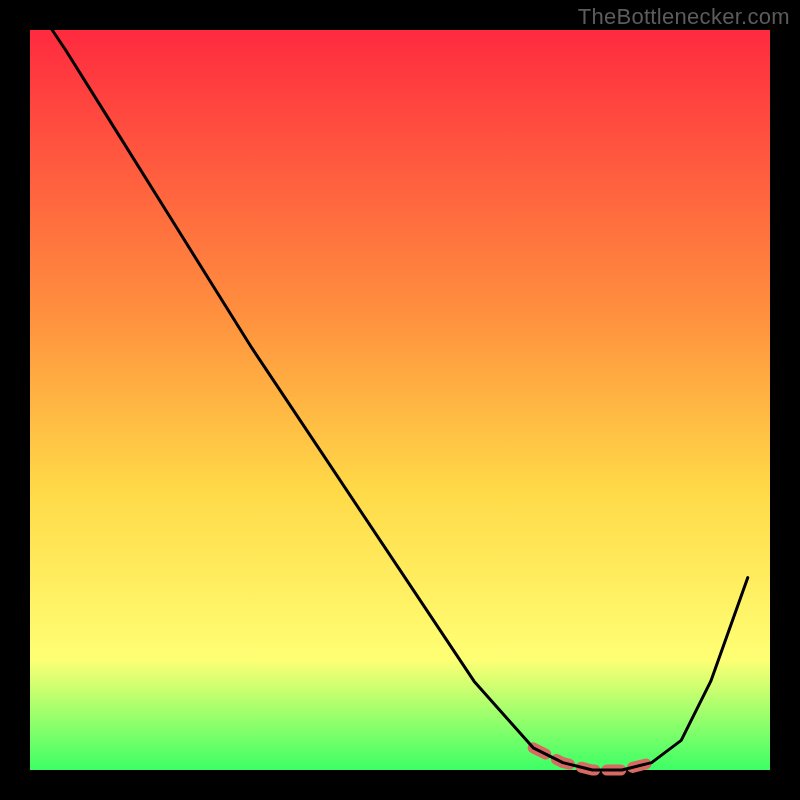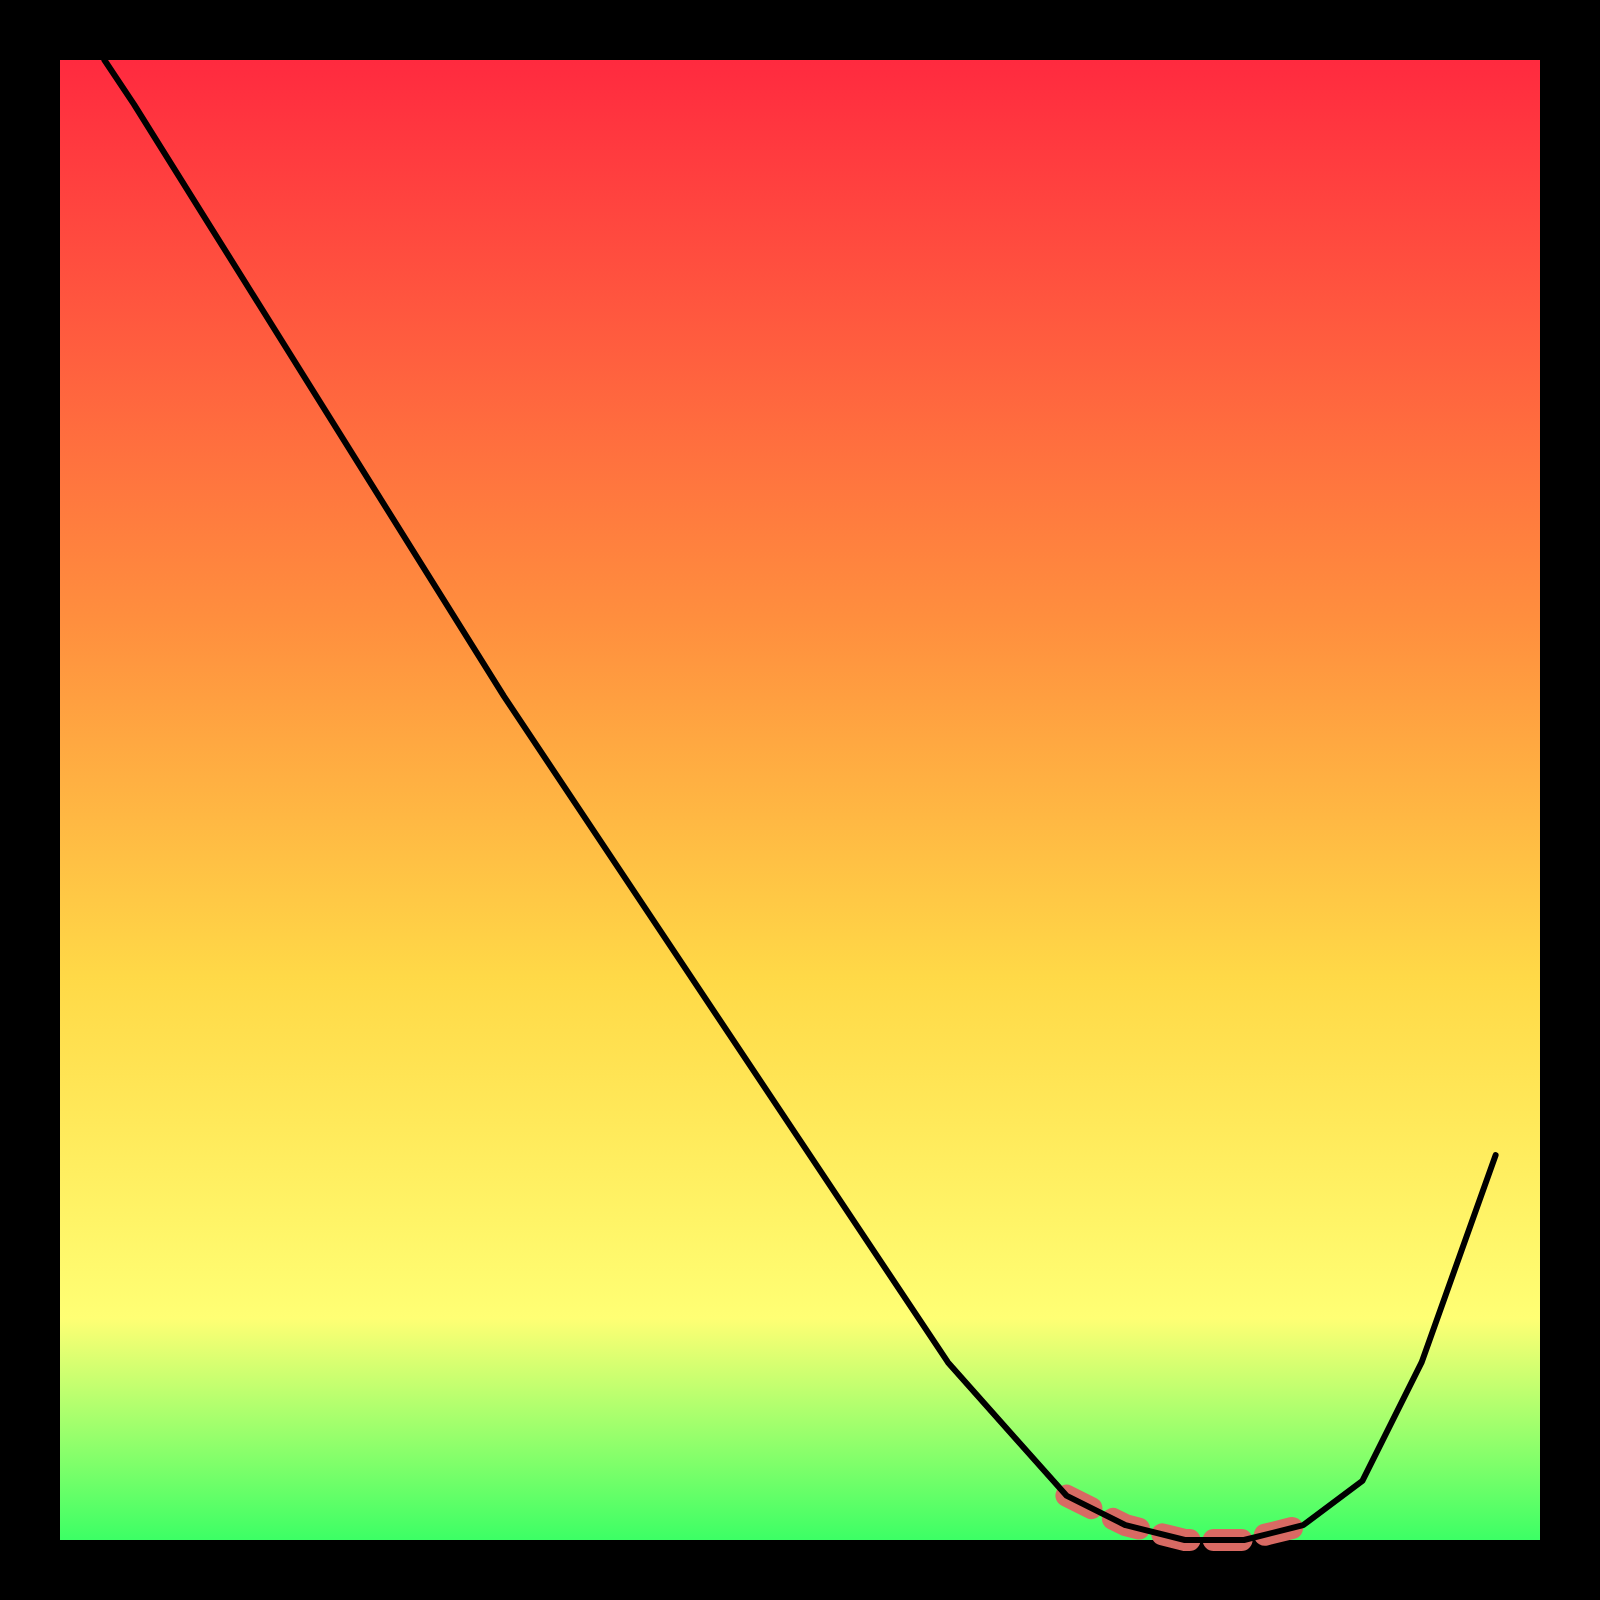--- a/index.html
+++ b/index.html
@@ -29,20 +29,21 @@
   svg {
     position: absolute;
     left: 0;
     top: 0;
   }
 </style>
 </head>
 <body>
 
 <div class="wrapper">
+  <div class="watermark">TheBottlenecker.com</div>
 
   <svg id="plot" width="800" height="800" viewBox="0 0 800 800">
     <defs>
       <linearGradient id="bg-grad" x1="0" y1="0" x2="0" y2="1">
         <stop id="g0" offset="0%" stop-color="#ff2a3f"></stop>
         <stop id="g1" offset="38%" stop-color="#ff8f3e"></stop>
         <stop id="g2" offset="62%" stop-color="#ffd947"></stop>
         <stop id="g3" offset="85%" stop-color="#ffff74"></stop>
         <stop id="g4" offset="100%" stop-color="#3cff65"></stop>
       </linearGradient>

